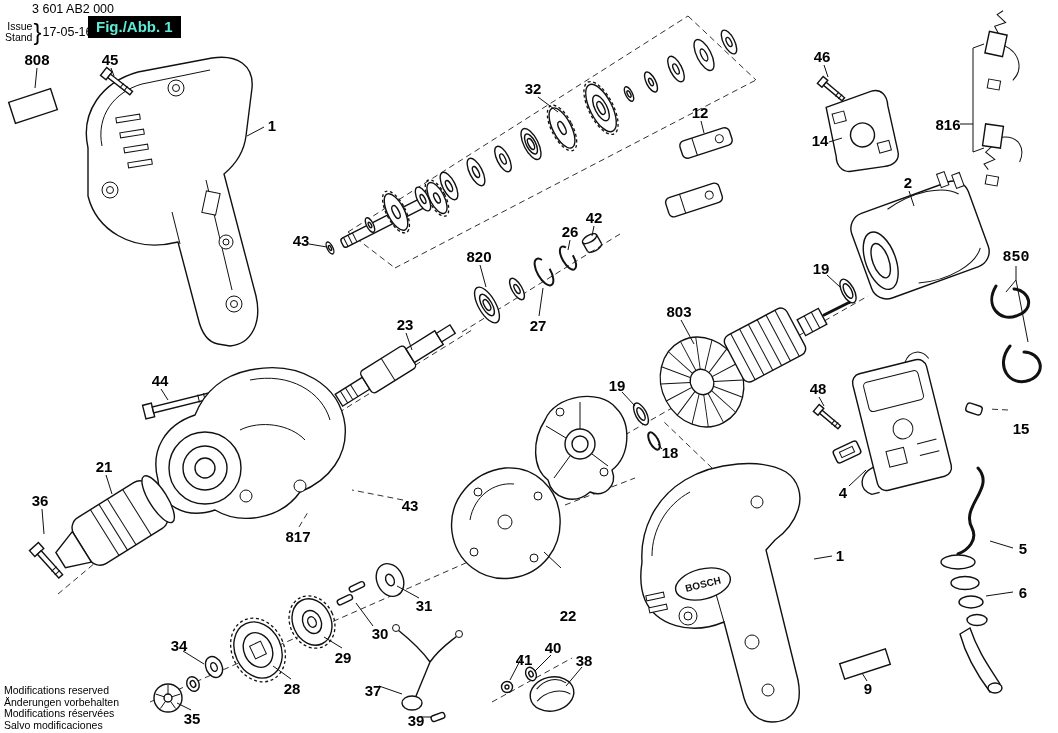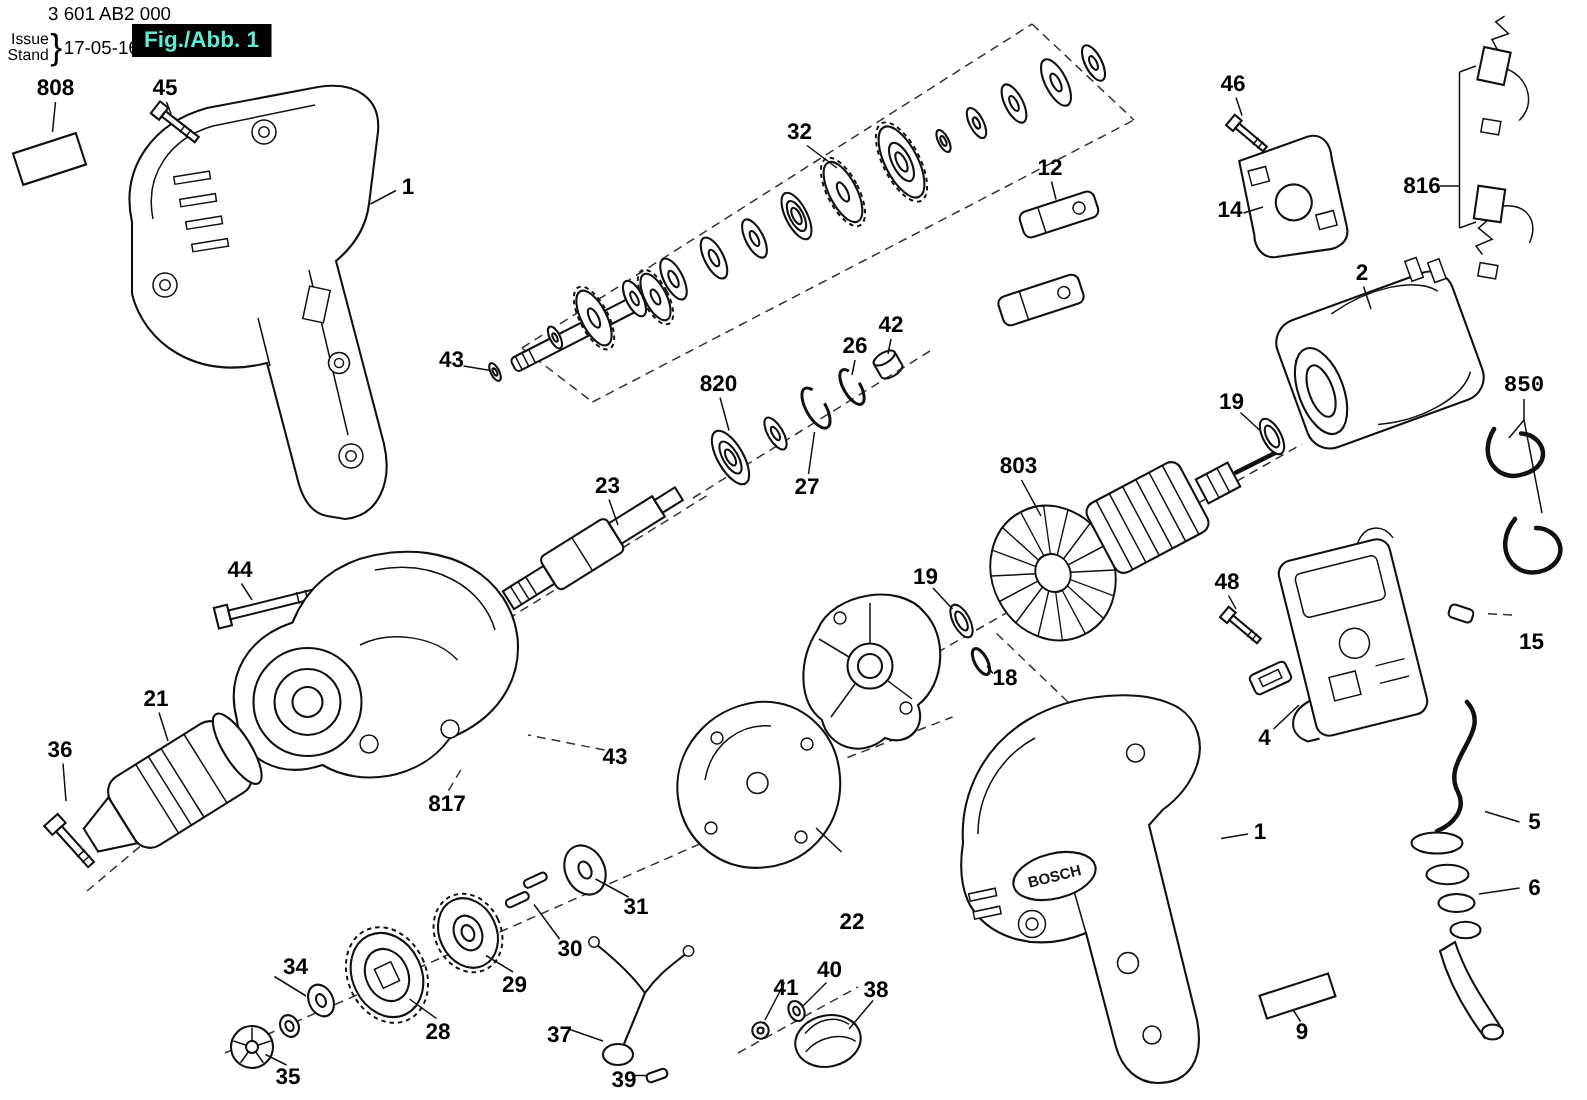--- a/index.html
+++ b/index.html
@@ -555,20 +555,26 @@
   <div class="issue-block">
     <div class="issue-labels">
       <div>Issue</div>
       <div>Stand</div>
     </div>
     <span class="brace">}</span>
     <span class="date">17-05-16</span>
   </div>
   <div class="fig-box">Fig./Abb. 1</div>
 
+  <div class="footer">
+    <div>Modifications reserved</div>
+    <div>Änderungen vorbehalten</div>
+    <div>Modifications réservées</div>
+    <div>Salvo modificaciones</div>
+  </div>
 
   <div id="callouts">
       <div class="callout" style="left: 37px; top: 59px;">808</div>
       <div class="callout" style="left: 110px; top: 59px;">45</div>
       <div class="callout" style="left: 272px; top: 125px;">1</div>
       <div class="callout" style="left: 533px; top: 88px;">32</div>
       <div class="callout" style="left: 700px; top: 112px;">12</div>
       <div class="callout" style="left: 822px; top: 56px;">46</div>
       <div class="callout" style="left: 820px; top: 140px;">14</div>
       <div class="callout" style="left: 948px; top: 124px;">816</div>
@@ -592,21 +598,21 @@
       <div class="callout" style="left: 40px; top: 500px;">36</div>
       <div class="callout" style="left: 410px; top: 505px;">43</div>
       <div class="callout" style="left: 298px; top: 536px;">817</div>
       <div class="callout" style="left: 568px; top: 575px; margin-top: 40px;">22</div>
       <div class="callout" style="left: 840px; top: 555px;">1</div>
       <div class="callout" style="left: 1023px; top: 548px;">5</div>
       <div class="callout" style="left: 1023px; top: 592px;">6</div>
       <div class="callout" style="left: 424px; top: 605px;">31</div>
       <div class="callout" style="left: 380px; top: 633px;">30</div>
       <div class="callout" style="left: 343px; top: 657px;">29</div>
-      <div class="callout" style="left: 197px; top: 645px; text-align: right;">34</div>
+      <div class="callout" style="left: 179px; top: 645px; text-align: right;">34</div>
       <div class="callout" style="left: 292px; top: 688px;">28</div>
       <div class="callout" style="left: 373px; top: 690px;">37</div>
       <div class="callout" style="left: 192px; top: 718px;">35</div>
       <div class="callout" style="left: 416px; top: 720px;">39</div>
       <div class="callout" style="left: 524px; top: 659px;">41</div>
       <div class="callout" style="left: 553px; top: 647px;">40</div>
       <div class="callout" style="left: 584px; top: 660px;">38</div>
       <div class="callout" style="left: 868px; top: 688px;">9</div>
     </div>
 

